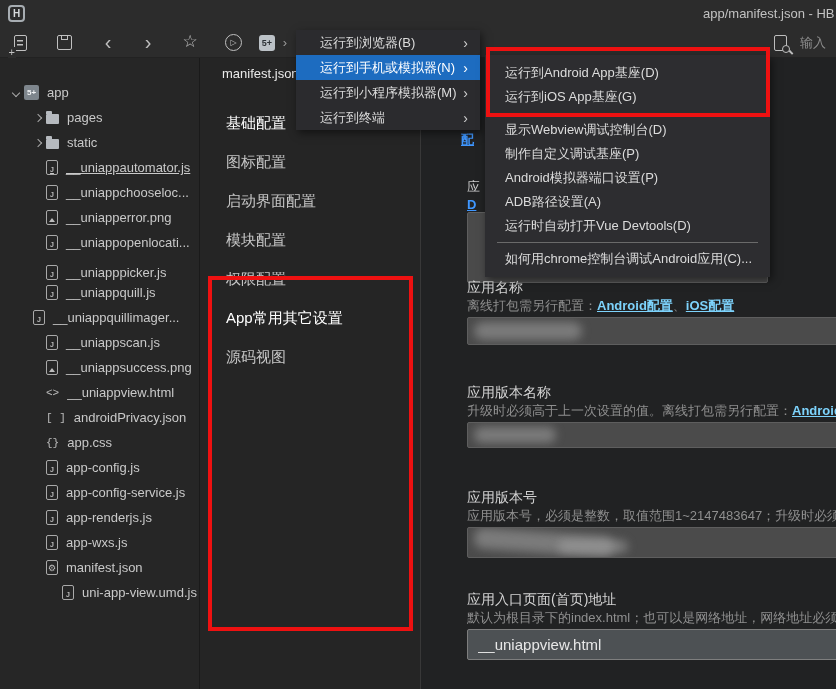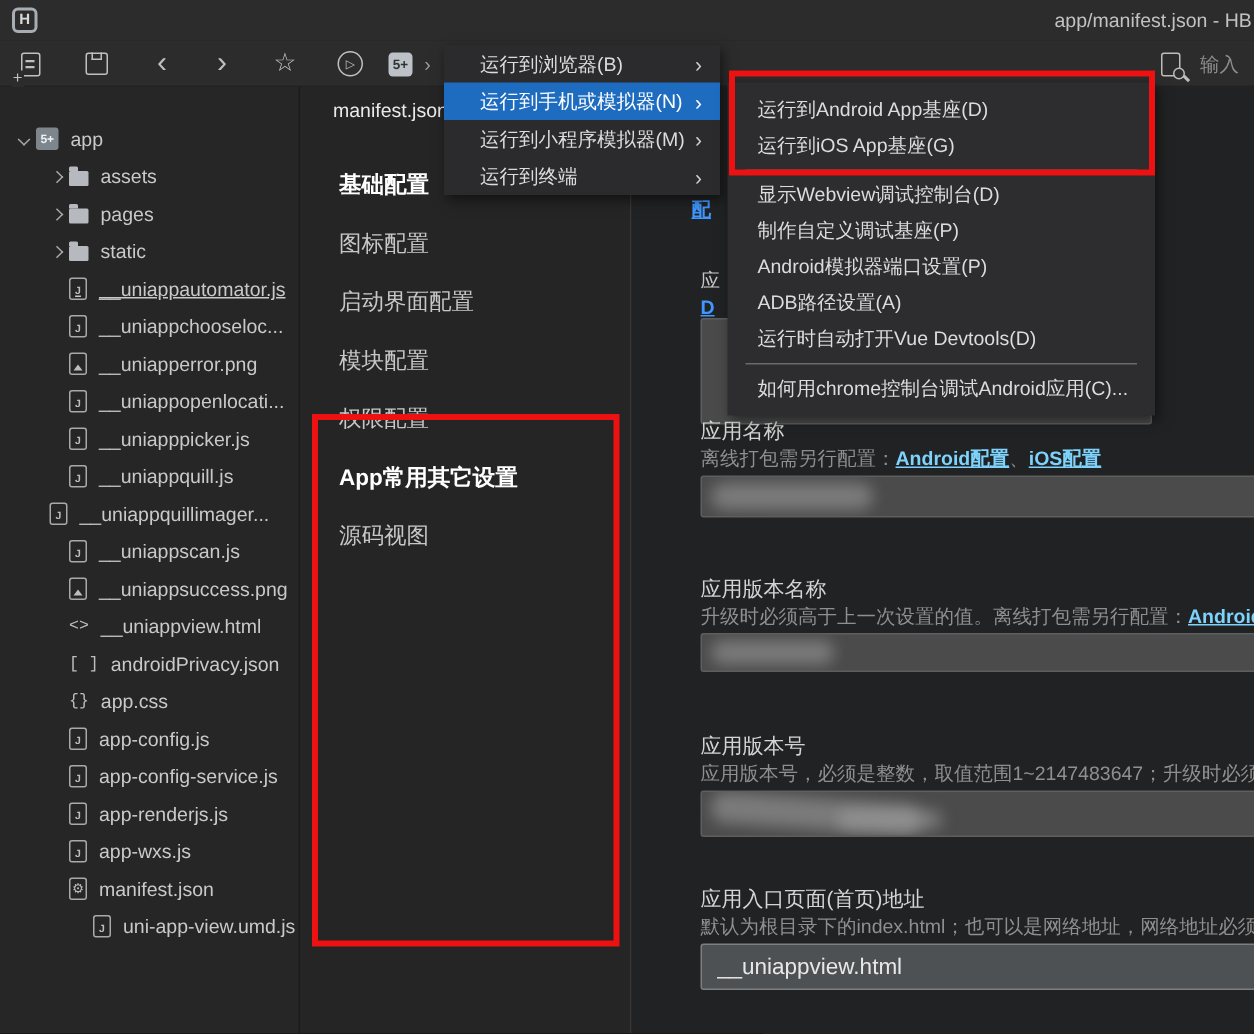--- a/index.html
+++ b/index.html
@@ -52,21 +52,21 @@
   .i-img{width:12px;height:15px;border:1px solid #a9a9a9;border-radius:2px;position:relative;}
   .i-img::after{content:"";position:absolute;left:2px;bottom:2px;width:0;height:0;border-left:3px solid transparent;border-right:3px solid transparent;border-bottom:4px solid #bdbdbd;}
   .i-txt{font-size:11px;color:#bdbdbd;font-family:"Liberation Mono","DejaVu Sans Mono",monospace;}
   .i-gear{width:12px;height:15px;border:1px solid #a9a9a9;border-radius:2px;font-size:9px;color:#bdbdbd;display:flex;align-items:center;justify-content:center;}
   .badge5s{width:15px;height:15px;background:#7e868d;color:#f0f2f4;font-weight:bold;font-size:8px;border-radius:2px;display:flex;align-items:center;justify-content:center;}
   
   .midpanel{position:absolute;left:200px;top:58px;width:221px;height:631px;background:#252525;border-right:1px solid #383838;}
   .tab{position:absolute;left:22px;top:8px;color:#eaeaea;font-size:13px;white-space:nowrap;}
   .sections{position:absolute;left:26px;top:46px;}
   .sec{height:39px;display:flex;align-items:center;font-size:15px;color:#c7c7c7;font-weight:500;cursor:default;white-space:nowrap;}
-  .sec.bold{color:#ffffff;font-weight:700;}
+  .sec.bold{color:#ffffff;font-weight:400;}
   
   .rightpanel{position:absolute;left:421px;top:58px;width:415px;height:631px;background:#212223;overflow:hidden;}
   .frag{position:absolute;white-space:nowrap;font-size:13px;}
   .frag-link{color:#3f97ff;font-weight:bold;text-decoration:underline;}
   .appid-box{position:absolute;left:46px;top:154px;width:301px;height:71px;background:#4a4a4a;border:1px solid #5e5e5e;border-radius:2px;}
   .field{position:absolute;left:46px;width:380px;}
   .flabel{font-size:14px;color:#d4d4d4;line-height:18px;white-space:nowrap;}
   .fhint{font-size:13px;color:#8f8f8f;line-height:16px;margin-top:2px;white-space:nowrap;}
   .flink{color:#7dd3fc;font-weight:bold;text-decoration:underline;cursor:pointer;}
   .finput{position:relative;margin-top:3px;width:380px;background:#4b4b4b;border:1px solid #5e5e5e;border-radius:2px;overflow:hidden;}
@@ -139,38 +139,29 @@
           </span>
           <span class="lbl">app</span>
         </div>
         <div class="trow" style="padding-left: 30px;">
           <span class="slot">
             <span class="chv right"></span>
           </span>
           <span class="ficon">
             <span class="i-folder"></span>
           </span>
-          <span class="lbl">assets</span>
+          <span class="lbl">pages</span>
         </div>
         <div class="trow" style="padding-left: 30px;">
           <span class="slot">
             <span class="chv right"></span>
           </span>
           <span class="ficon">
             <span class="i-folder"></span>
           </span>
-          <span class="lbl">pages</span>
-        </div>
-        <div class="trow" style="padding-left: 30px;">
-          <span class="slot">
-            <span class="chv right"></span>
-          </span>
-          <span class="ficon">
-            <span class="i-folder"></span>
-          </span>
           <span class="lbl">static</span>
         </div>
         <div class="trow" style="padding-left: 30px; text-decoration: underline;">
           <span class="slot"></span>
           <span class="ficon">
             <span class="i-doc">J</span>
           </span>
           <span class="lbl">__uniappautomator.js</span>
         </div>
         <div class="trow" style="padding-left: 30px;">
@@ -187,21 +178,21 @@
           </span>
           <span class="lbl">__uniapperror.png</span>
         </div>
         <div class="trow" style="padding-left: 30px;">
           <span class="slot"></span>
           <span class="ficon">
             <span class="i-doc">J</span>
           </span>
           <span class="lbl">__uniappopenlocati...</span>
         </div>
-        <div class="trow" style="padding-left: 30px;">
+        <div class="trow" style="padding-left: 30px; align-items: flex-end;">
           <span class="slot"></span>
           <span class="ficon">
             <span class="i-doc">J</span>
           </span>
           <span class="lbl">__uniapppicker.js</span>
         </div>
         <div class="trow" style="padding-left: 30px; align-items: center;">
           <span class="slot"></span>
           <span class="ficon">
             <span class="i-doc">J</span>

